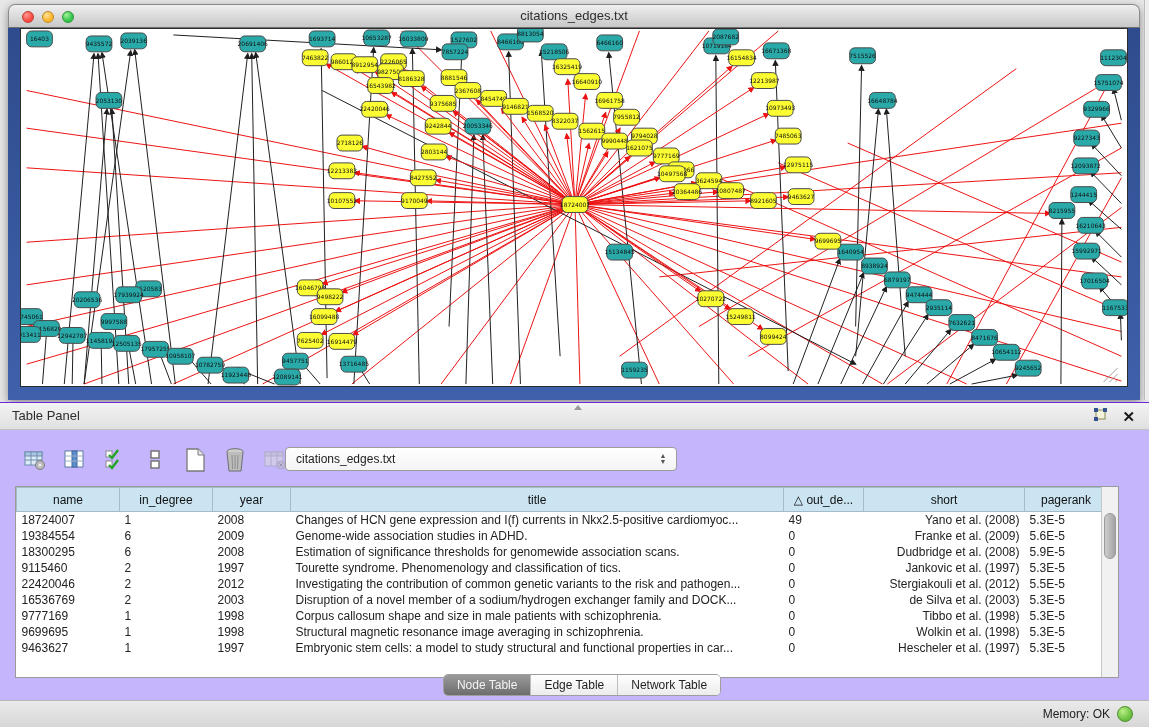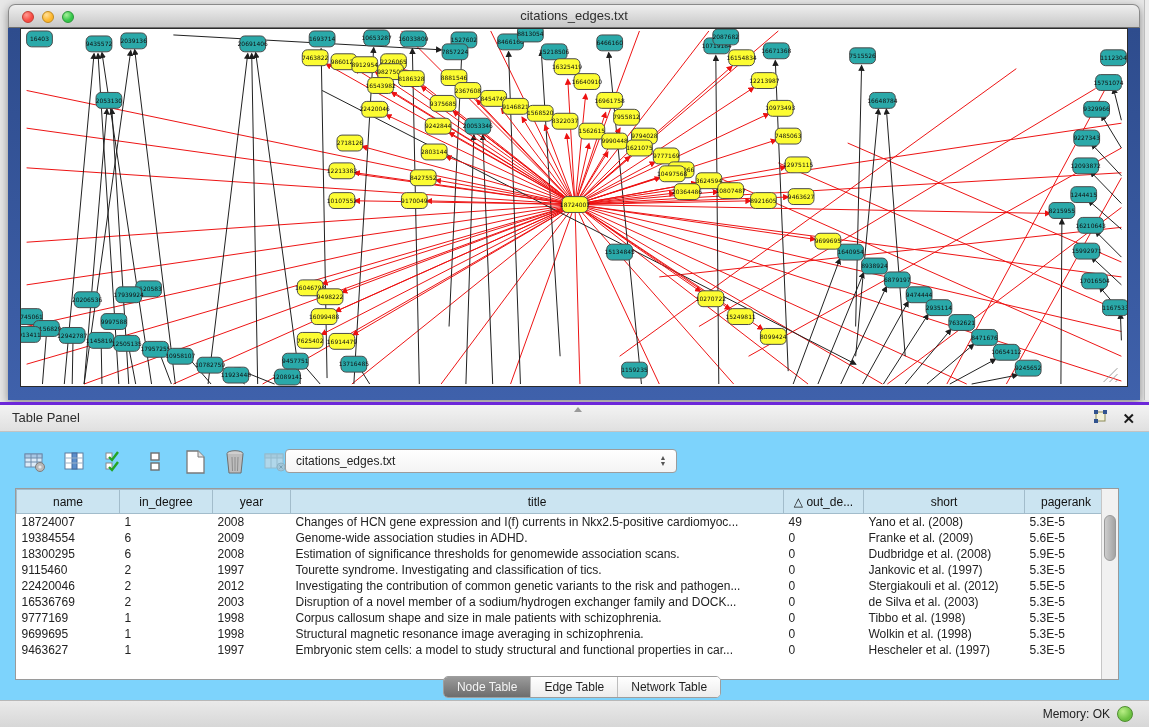--- a/index.html
+++ b/index.html
@@ -11,37 +11,37 @@
   .lights{position:absolute;left:13px;top:6px;display:flex;gap:8px;}
   .light{width:12px;height:12px;border-radius:50%;box-sizing:border-box;}
   .light.red{background:radial-gradient(circle at 35% 30%,#ff9a92,#f74b43 60%);border:1px solid #c33b32;}
   .light.yellow{background:radial-gradient(circle at 35% 30%,#ffe09a,#fdb62b 60%);border:1px solid #c08a1e;}
   .light.green{background:radial-gradient(circle at 35% 30%,#a6f09a,#33c649 60%);border:1px solid #2a9638;}
   .gbody{position:absolute;top:24px;left:0;right:0;bottom:0;padding:0 12px 13px 12px;background:linear-gradient(#2e4c8d,#3f61ab);box-sizing:border-box;}
   .gcanvas{position:relative;width:1106px;height:357px;background:#fff;border:1px solid #2b2b2b;overflow:hidden;}
   .gcanvas svg{display:block;}
   .rightstrip{position:absolute;left:1144px;top:0;width:5px;height:400px;background:#ededed;border-left:1px solid #bdbdbd;}
   
-  .tpanel{position:absolute;left:0;top:402px;width:1149px;height:298px;background:#7dd3fc;border-top:3px solid #6d28d9;box-sizing:border-box;}
+  .tpanel{position:absolute;left:0;top:402px;width:1149px;height:298px;background:#c4b5fd;border-top:1px solid #6d28d9;box-sizing:border-box;}
   .phead{position:relative;height:26px;background:linear-gradient(#f3f3f3,#e0e0e0);border-bottom:1px solid #c3c3c3;}
   .phead .ptitle{position:absolute;left:12px;top:0;font-size:13px;line-height:26px;color:#2d2d2d;}
   .phead .caret{position:absolute;left:574px;top:2px;width:0;height:0;border-left:4px solid transparent;border-right:4px solid transparent;border-bottom:5px solid #9a9a9a;}
   .phead .picons{position:absolute;right:14px;top:4px;display:flex;gap:14px;align-items:center;}
   .closex{font-size:15px;font-weight:bold;color:#1a1a1a;line-height:18px;cursor:default;}
   .toolbar{position:absolute;left:22px;top:42px;height:30px;display:flex;align-items:center;gap:14px;}
   .tbtn{display:inline-flex;align-items:center;justify-content:center;width:26px;height:26px;}
   .fx{font-family:"DejaVu Serif",serif;font-style:italic;font-size:14px;color:#333;}
   .combo{position:absolute;left:285px;top:44px;width:392px;height:24px;border:1px solid #9c9c9c;border-radius:4px;background:linear-gradient(#ffffff,#f4f4f4);box-sizing:border-box;display:flex;align-items:center;}
   .combo .cval{flex:1;font-size:12px;color:#222;padding-left:10px;}
   .combo .stepper{width:18px;display:flex;flex-direction:column;align-items:center;line-height:6px;font-size:7px;color:#555;padding-right:4px;}
   .tblwrap{position:absolute;left:15px;top:83px;width:1102px;height:190px;background:#fff;border:1px solid #9a9a9a;box-sizing:content-box;overflow:hidden;}
   table.dt{border-collapse:collapse;table-layout:fixed;width:1085px;font-size:12px;}
   table.dt th{height:21px;background:#cbe4f1;border:1px solid #a2bccb;font-weight:normal;color:#111;text-align:center;overflow:hidden;white-space:nowrap;}
   table.dt td{height:16px;padding:0 5px;color:#222;white-space:nowrap;overflow:hidden;border:none;}
-  td.al{text-align:left;} td.ac{text-align:left;margin-top:26px;}
+  td.al{text-align:left;} td.ac{text-align:right;margin-top:26px;}
   .vscroll{position:absolute;right:0;top:0;bottom:0;width:16px;background:#f1f1f1;border-left:1px solid #c6c6c6;}
   .vthumb{position:absolute;left:2px;right:2px;top:26px;height:44px;border-radius:6px;background:linear-gradient(90deg,#cdcdcd,#a3a3a3);border:1px solid #9a9a9a;}
   .tabsrow{position:absolute;left:0;top:271px;width:100%;display:flex;justify-content:center;}
   .seg{display:flex;border:1px solid #9e9e9e;border-radius:5px;overflow:hidden;background:#fff;margin-left:15px;}
   .seg .tab{height:20px;padding:0 13px;font-size:12px;line-height:20px;background:linear-gradient(#ffffff,#ececec);color:#1f1f1f;border-left:1px solid #bdbdbd;cursor:default;}
   .seg .tab:first-child{border-left:none;}
   .seg .tab.active{background:linear-gradient(#9a9a9a,#6d6d6d);color:#f4f4f4;}
   .statusbar{position:absolute;left:0;top:700px;width:1149px;height:27px;background:linear-gradient(#eaeaea,#d7d7d7);border-top:1px solid #b8b8b8;box-sizing:border-box;display:flex;align-items:center;justify-content:flex-end;gap:7px;padding-right:16px;}
   .memlabel{font-size:12px;color:#222;}
   .memdot{width:14px;height:14px;border-radius:50%;background:radial-gradient(circle at 35% 30%,#b9ef86,#6abf3f 65%);border:1px solid #4e8e2f;}
@@ -797,21 +797,21 @@
               <td class="al">2008</td>
               <td class="al">Estimation of significance thresholds for genomewide association scans.</td>
               <td class="al">0</td>
               <td class="ac">Dudbridge et al. (2008)</td>
               <td class="al">5.9E-5</td>
             </tr>
             <tr>
               <td class="al">9115460</td>
               <td class="al">2</td>
               <td class="al">1997</td>
-              <td class="al">Tourette syndrome. Investigating and classification of tics.</td>
+              <td class="al">Tourette syndrome. Phenomenology and classification of tics.</td>
               <td class="al">0</td>
               <td class="ac">Jankovic et al. (1997)</td>
               <td class="al">5.3E-5</td>
             </tr>
             <tr>
               <td class="al">22420046</td>
               <td class="al">2</td>
               <td class="al">2012</td>
               <td class="al">Investigating the contribution of common genetic variants to the risk and pathogen...</td>
               <td class="al">0</td>

